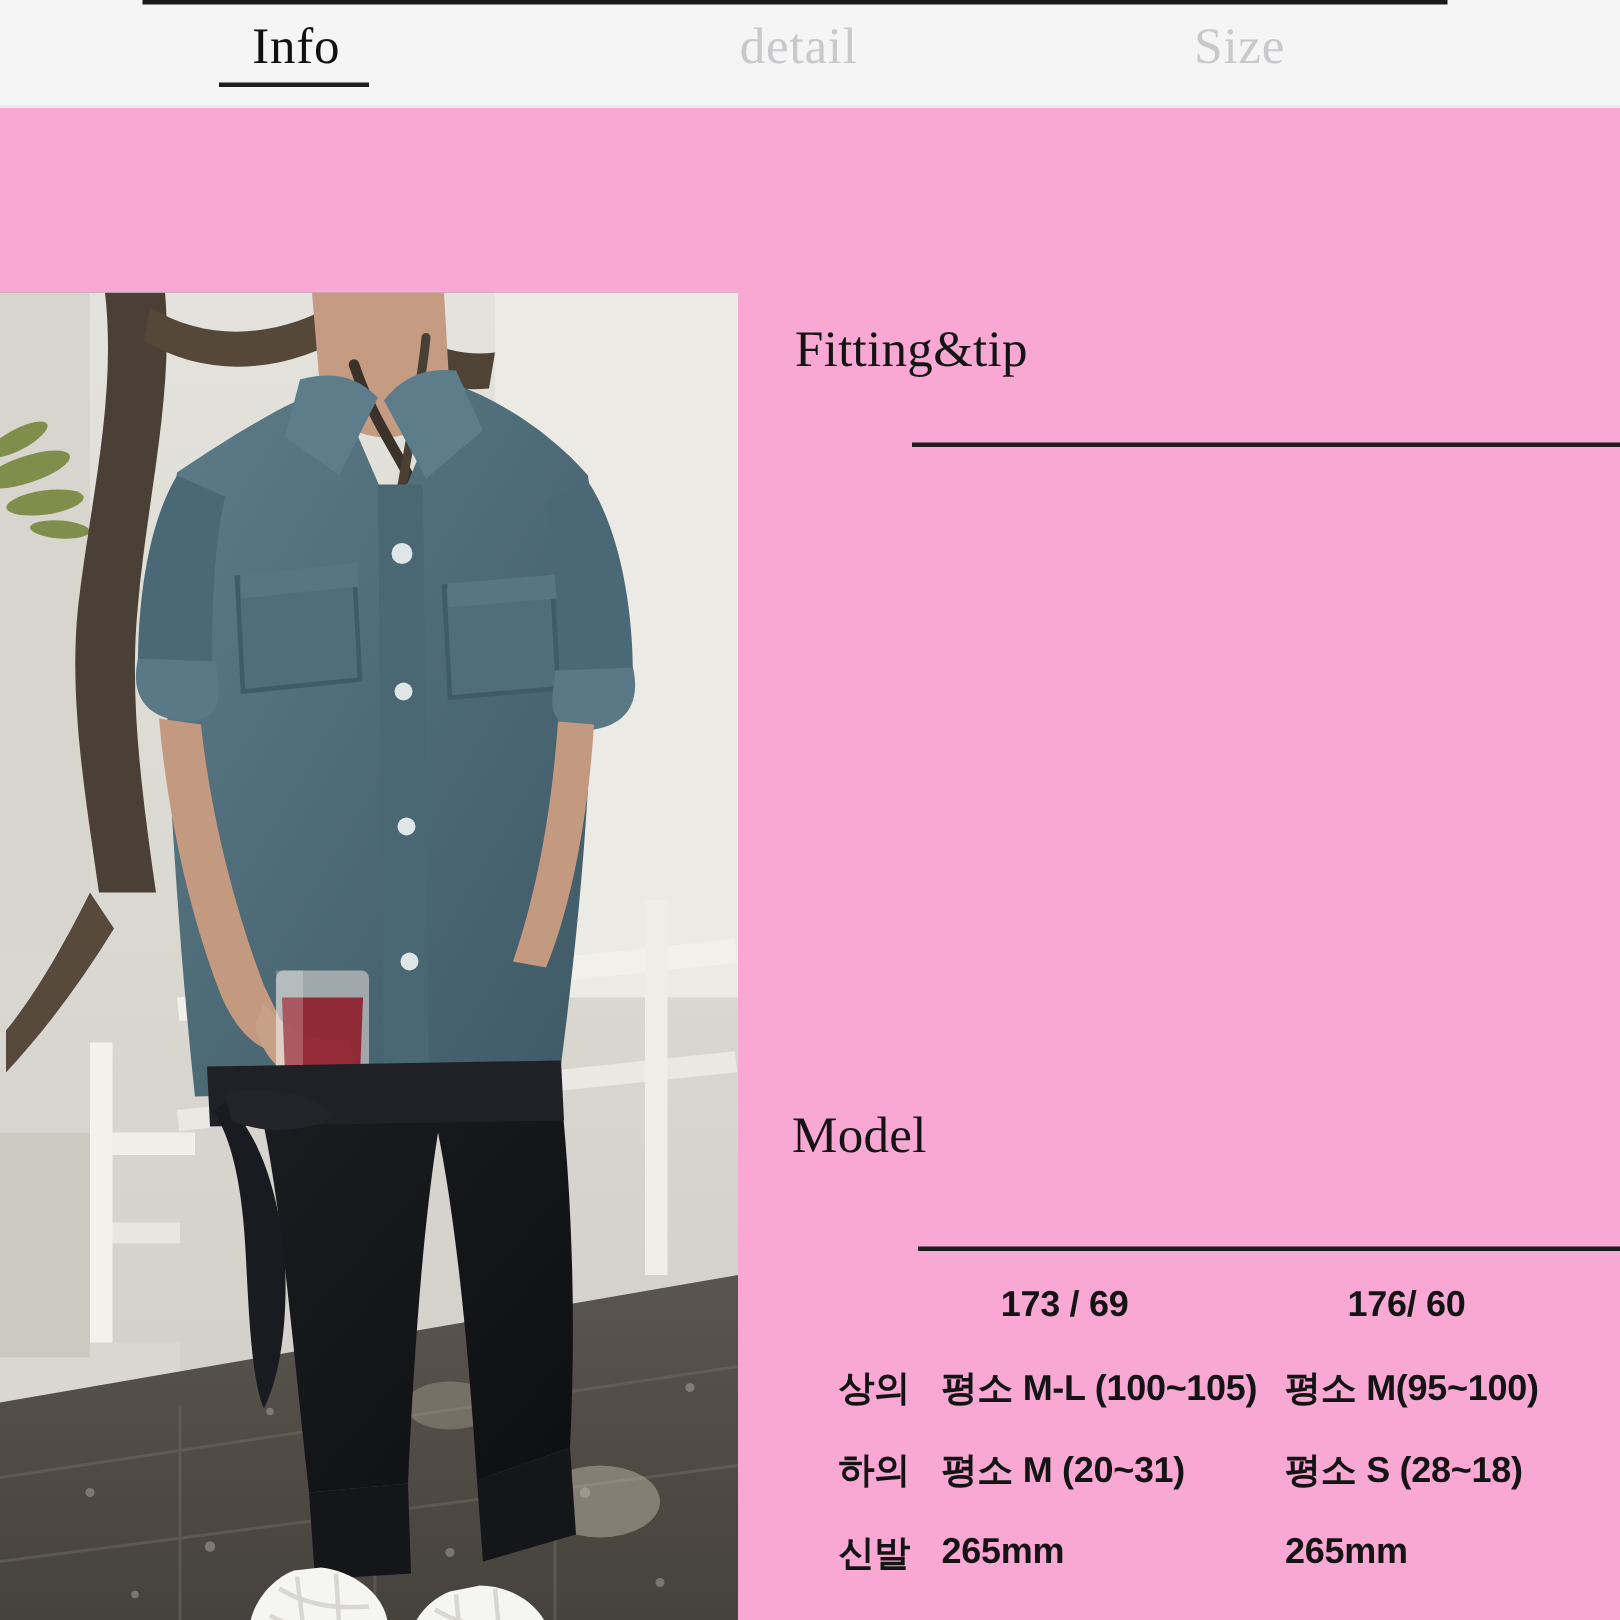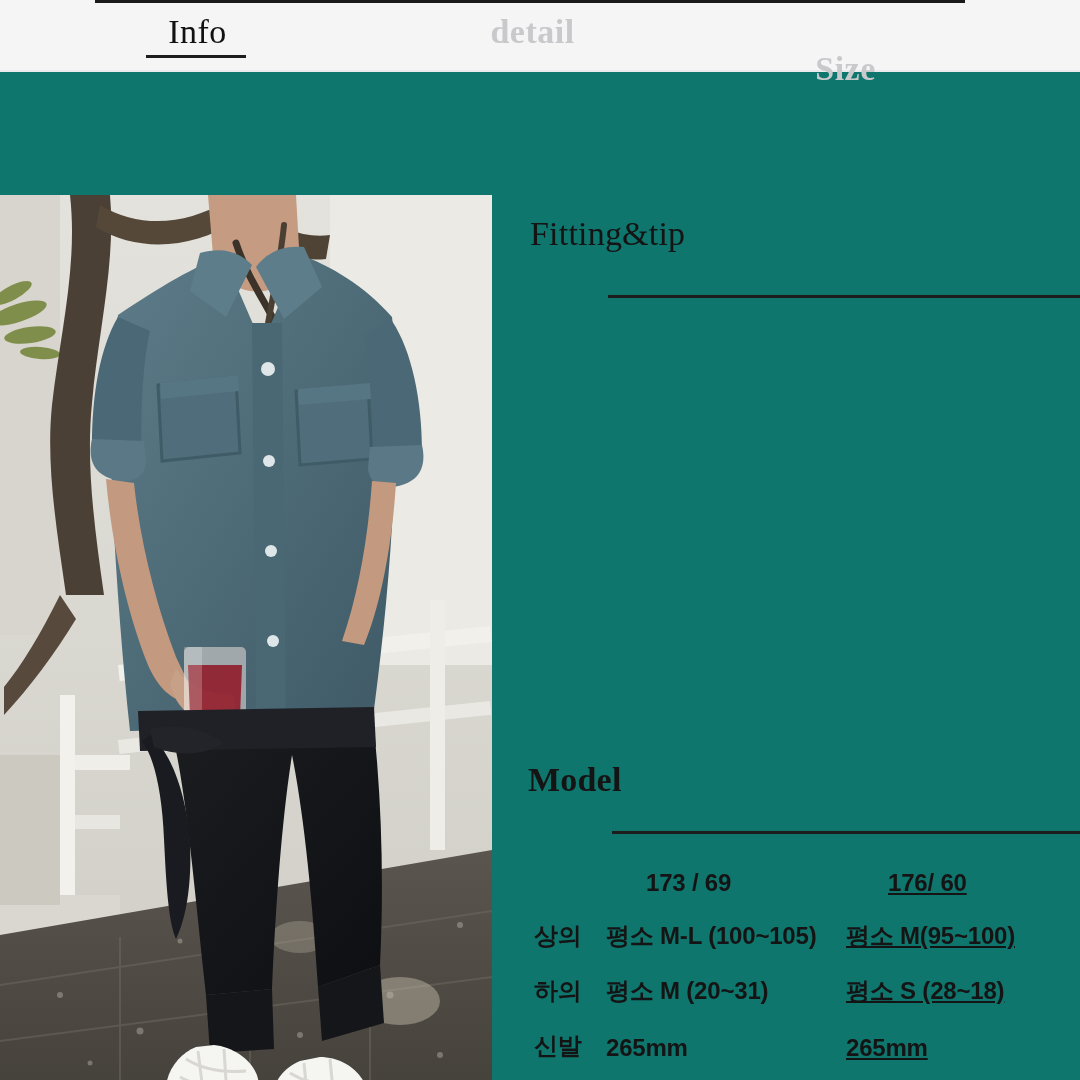--- a/index.html
+++ b/index.html
@@ -2,21 +2,21 @@
 <html><head>
 <meta charset="utf-8">
 <style>
   * { margin:0; padding:0; box-sizing:border-box; }
   html,body{
     width:1080px; height:1080px;
     background:#ffffff;
     font-family:"Liberation Sans", sans-serif;
     overflow:hidden;
   }
-  .page{ position:relative; width:1080px; height:1080px; background:#0f766e; }
+  .page{ position:relative; width:1080px; height:1080px; background:#f9a8d4; }
 
   
   .tabbar{
     position:absolute; left:0; top:0; width:1080px; height:72px;
     background:#f5f5f6;
     border-bottom:2px solid #eaeaec;
   }
   .tabbar-topline{
     position:absolute; left:95px; top:0px; width:870px; height:3px;
     background:#1a1a1a;
@@ -31,23 +31,23 @@
   }
   .tab-active{
     left:120px; width:155px;
     color:#111111;
     font-weight:400;
   }
   .tab-active .tab-underline{
     position:absolute; left:26px; bottom:-7px; width:100px; height:3px;
     background:#1d1d1d;
   }
-  .tab-inactive{ color:#c9c9cc; font-weight:700; }
+  .tab-inactive{ color:#c9c9cc; font-weight:400; }
   .tab-detail{ left:455px; width:155px; }
-  .tab-size{ left:768px; width:155px;margin-top:37px; }
+  .tab-size{ left:749px; width:155px; }
 
   
   .photo{
     position:absolute; left:0px; top:195px; width:492px; height:885px;
     overflow:hidden; background:#9aa0a2;
   }
   .photo svg{ display:block; width:492px; height:885px; }
 
   
   .right{
@@ -66,36 +66,36 @@
   .fit-rule{ left:116px; top:100px; width:472px; }
 
   .fit-lines{ position:absolute; left:66px; top:163px; width:500px; }
   .fit-line{
     font-family:"Liberation Sans", sans-serif;
     font-weight:bold; font-size:25px; color:#141414;
     line-height:1.2; margin-bottom:49px; white-space:nowrap;
     letter-spacing:-0.2px;
   }
 
-  .model-title{ left:36px; top:566px;font-weight:bold; }
+  .model-title{ left:36px; top:544px; }
   .model-rule{ left:120px; top:636px; width:468px; }
 
   
   .mtable{
     position:absolute; left:0px; top:648px; width:588px;
   }
-  .mrow{ display:flex; align-items:flex-end; height:55px; }
+  .mrow{ display:flex; align-items:center; height:55px;padding-left:25px; }
   .mcell{
     font-family:"Liberation Sans", sans-serif;
     font-weight:bold; font-size:24px; color:#141414;
     white-space:nowrap; letter-spacing:-0.2px;
   }
   .mcell-label{ width:114px; padding-left:42px; }
   .mcell-a{ width:240px; }
-  .mcell-b{ width:234px;text-decoration:underline; }
+  .mcell-b{ width:234px; }
   .mhead .mcell-a{ padding-left:40px; }
   .mhead .mcell-b{ padding-left:42px; }
   .mhead{ height:54px; }
 </style>
 </head>
 <body>
 
 <div class="page">
 
   <div class="tabbar">

